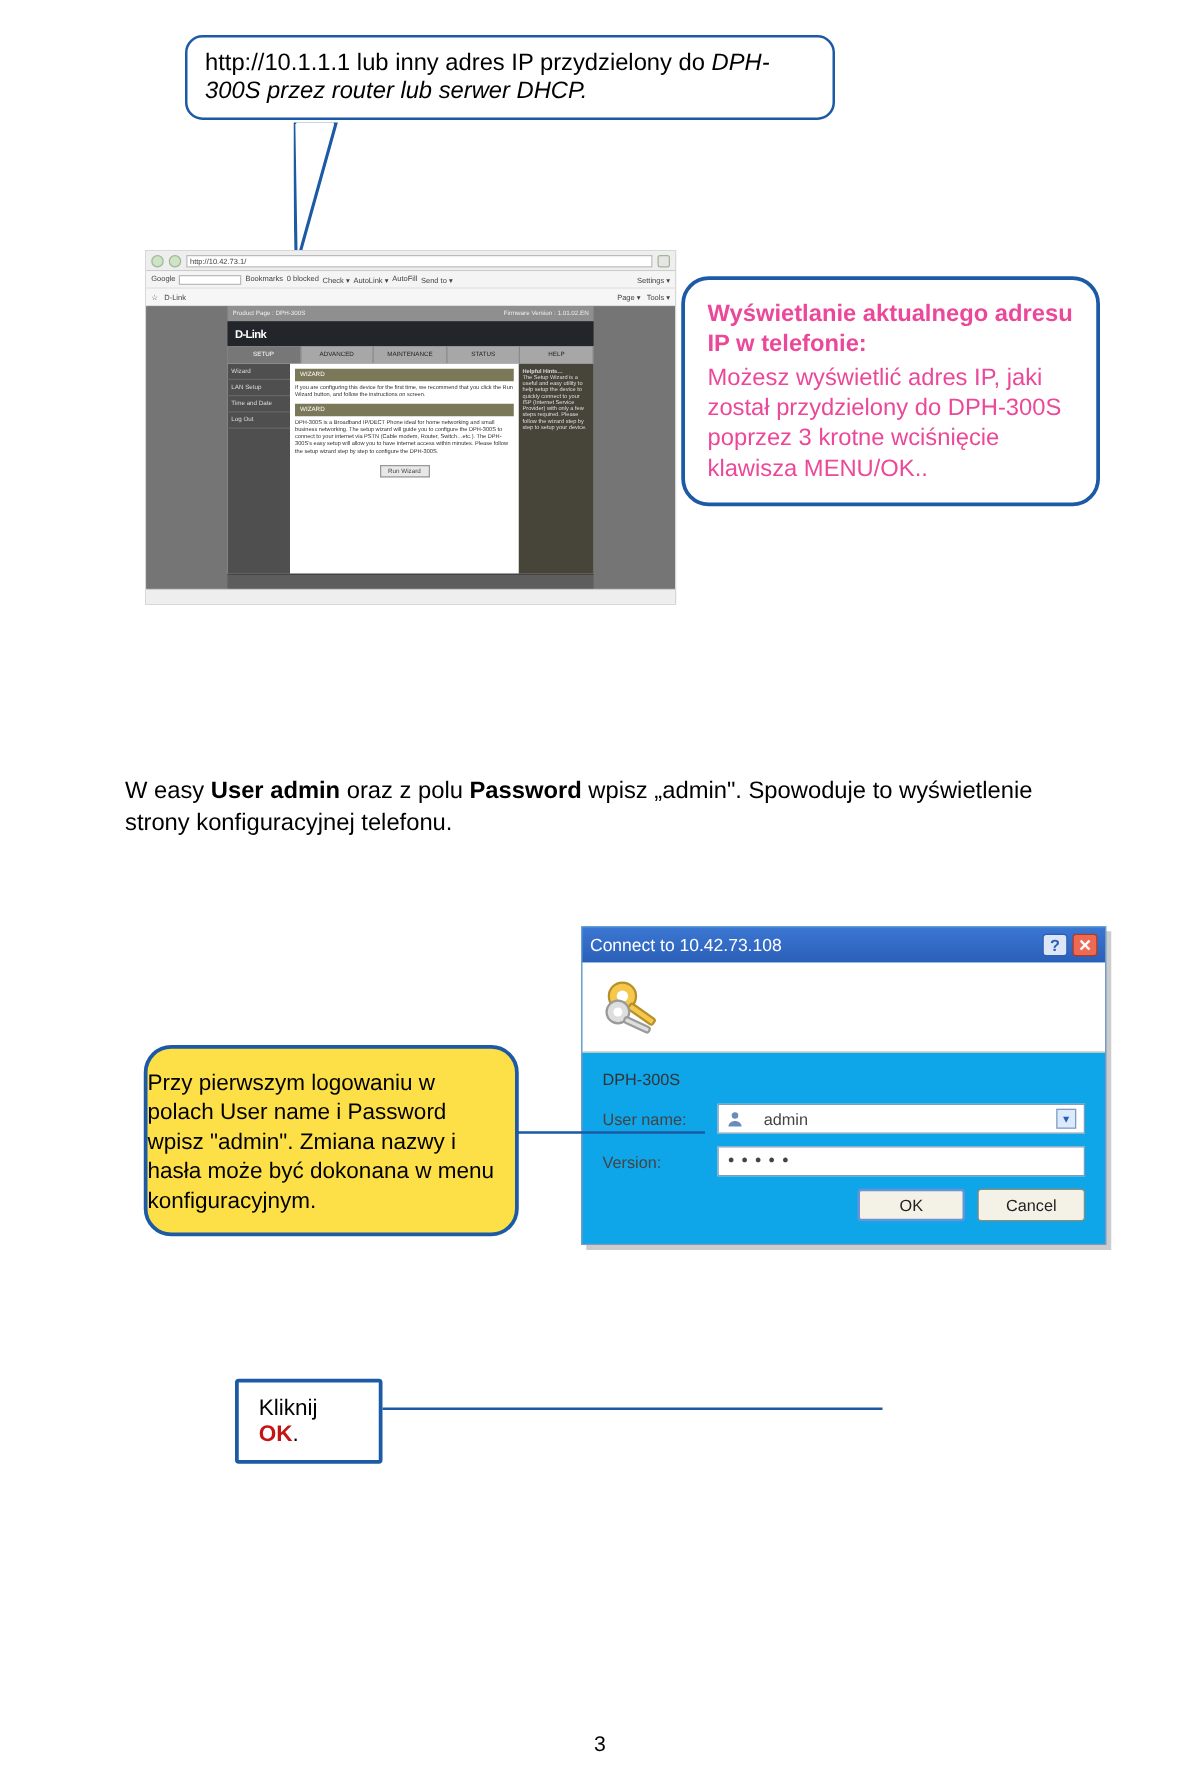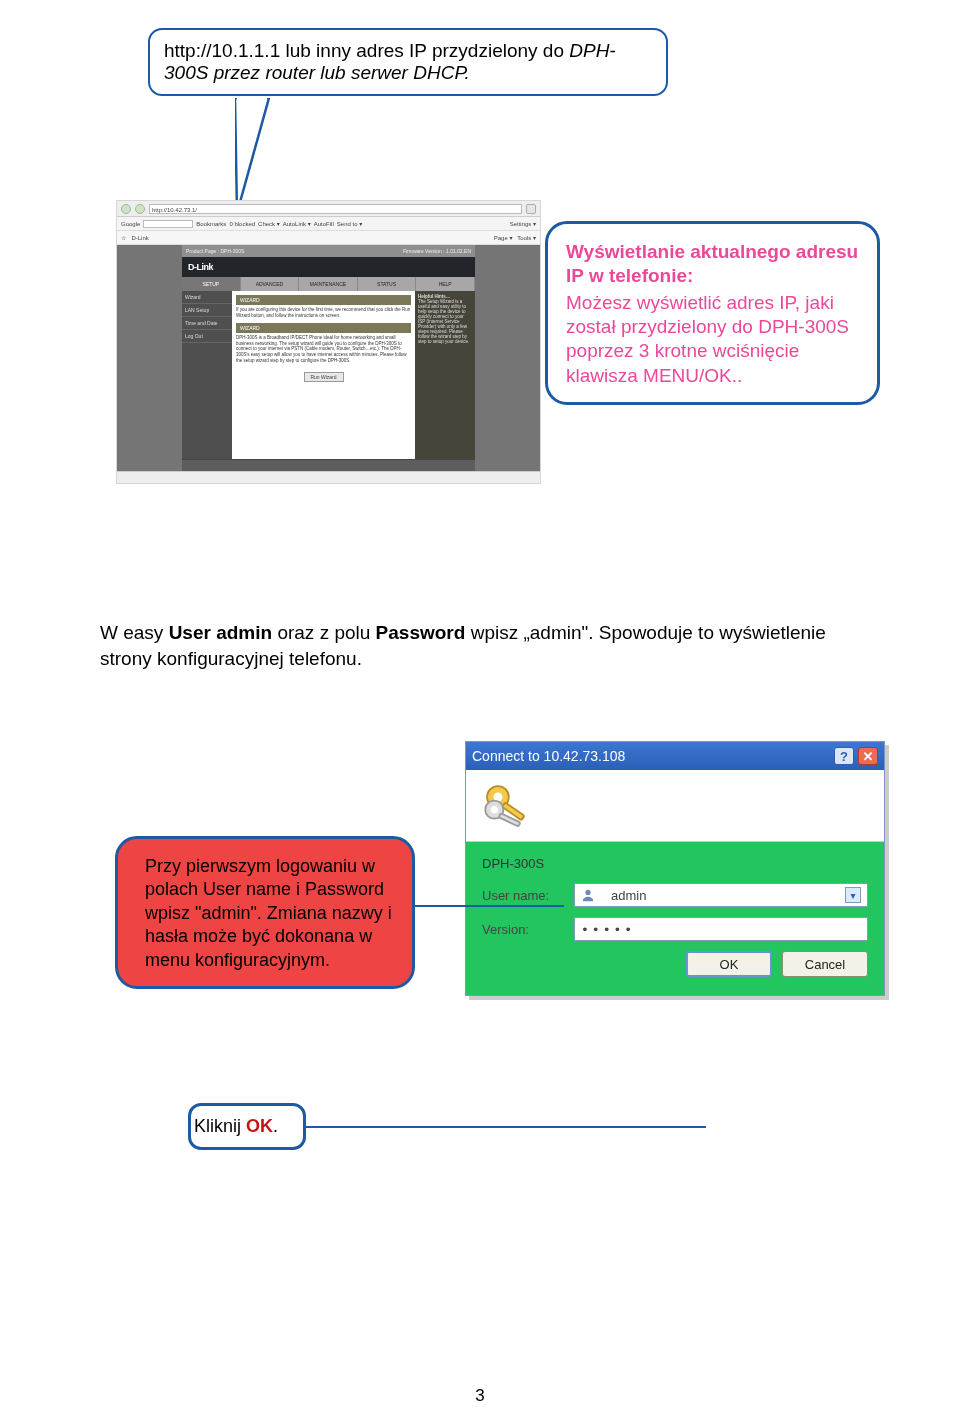--- a/index.html
+++ b/index.html
@@ -105,37 +105,37 @@
   }
   .mid-para b { font-weight:700; }
 
   
   .bubble-left {
     position:absolute;
     left: 115px; top: 836px;
     width: 300px;
     border:3px solid #1d5aa5;
     border-radius: 22px;
-    background:#ef4444;
-    padding: 16px 16px 14px 27px;
+    background:#fde047;
+    padding: 16px 16px 14px 0;
     font-size: 18px;
     line-height:1.3;
   }
   .bubble-left-connector {
     position:absolute;
     left: 414px; top: 905px;
     width: 150px; height: 2px; background:#1d5aa5;
   }
 
   
   .login {
     position:absolute;
     left: 465px; top: 741px;
     width: 420px;
-    background:#22c55e;
+    background:#0ea5e9;
     border:1px solid #7d97c0;
     box-shadow: 4px 4px 0 rgba(0,0,0,0.2);
     font-size: 13px;
   }
   .login .titlebar {
     height:28px;
     background: linear-gradient(#3b77d3, #2b5fb7);
     color:#fff; display:flex; align-items:center; justify-content:space-between;
     padding:0 6px; font-size:14px;
   }
@@ -166,22 +166,22 @@
     font-size:13px; color:#222;
   }
   .login .btnrow button.ok { border:2px solid #6893d6; }
 
   
   .bubble-ok {
     position:absolute;
     left: 188px; top: 1103px;
     width: 118px;
     border:3px solid #1d5aa5;
-    border-radius: 13px;
-    padding: 10px 3px;
+    border-radius: 3px;
+    padding: 10px 16px;
     font-size: 18px;
   }
   .bubble-ok .red { color:#c31515; font-weight:700; }
   .ok-connector {
     position:absolute;
     left: 306px; top: 1126px;
     width: 400px; height:2px; background:#1d5aa5;
   }
 
   

